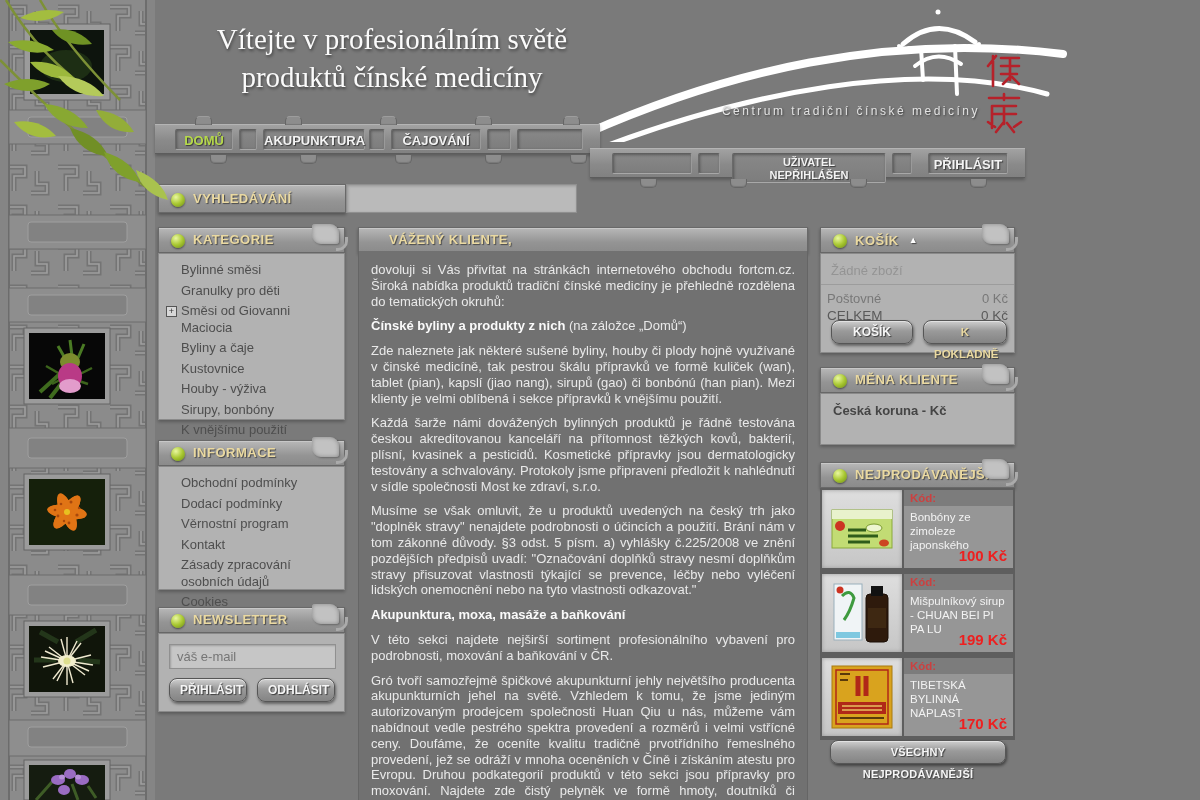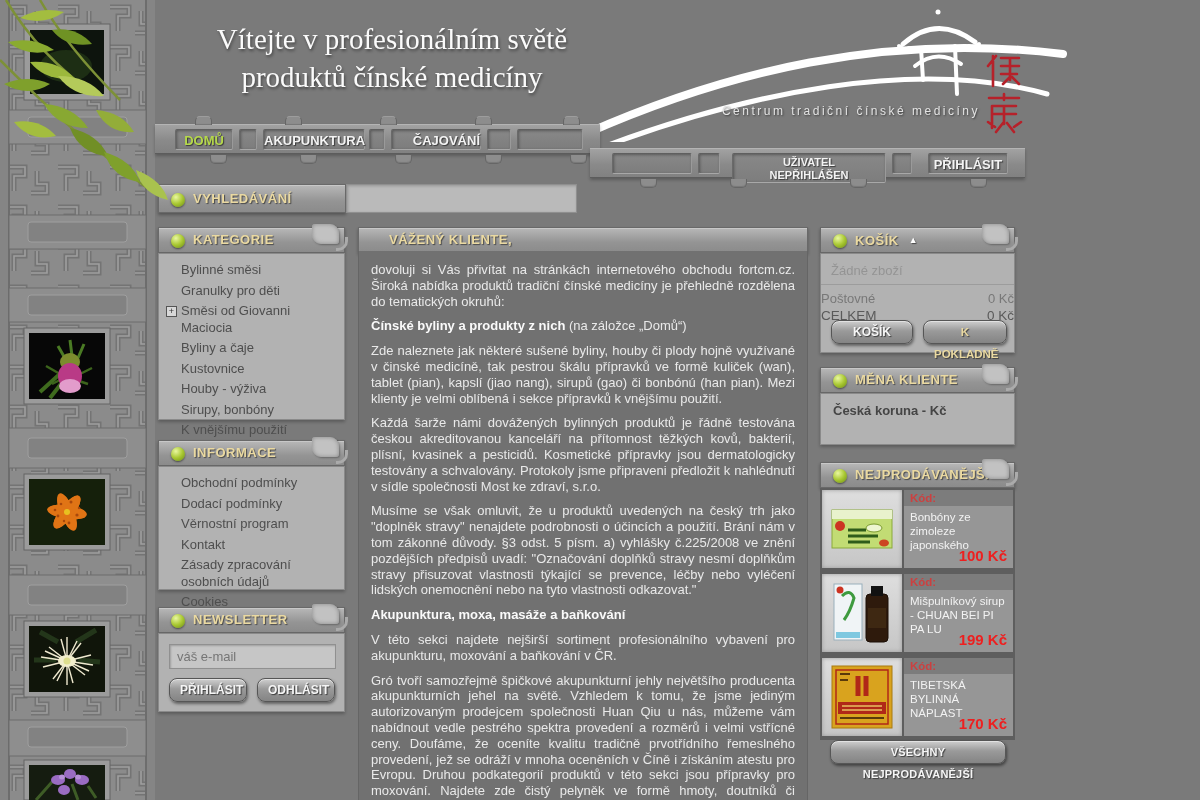--- a/index.html
+++ b/index.html
@@ -75,21 +75,21 @@
   .main-head { position:absolute; left:358px; top:227px; width:450px; padding-left:30px; }
   .main-body { position:absolute; left:358px; top:251px; width:450px; height:672px; background:#717171;
     border-left:1px solid #656565; border-right:1px solid #656565; padding:11px 12px; overflow:hidden;
     color:#e9e9e9; font-size:13px; line-height:15.8px; text-align:justify; }
   .main-body .p { margin-bottom:9px; }
   .main-body .h { margin-bottom:9px; font-weight:bold; color:#fafafa; }
   .main-body .h .rest { font-weight:normal; color:#e9e9e9; }
 
   
   .cart-empty { color:#949494; font-size:13px; padding:9px 10px 6px; border-bottom:1px solid #9c9c9c; }
-  .cart-row { display:flex; justify-content:space-between; font-size:13px; color:#787878; padding:1px 0;align-items:flex-end; }
+  .cart-row { display:flex; justify-content:space-between; font-size:13px; color:#787878; padding:1px 6px;align-items:flex-end; }
   .cart-row.total { color:#4c4c4c; font-weight:bold; font-weight:normal; color:#5a5a5a; font-size:13.5px; }
   .tri { color:#fff; font-size:9px; vertical-align:2px; margin-left:6px; cursor:pointer; }
 
   
   .cur-item { font-size:13px; color:#6c6c6c; padding:4px 12px; cursor:pointer; }
   .cur-item.sel { font-weight:bold; color:#454545; }
 
   
   .prod-wrap { position:absolute; left:820px; top:488px; width:195px; height:252px; background:#5e5e5e; }
   .prod-row { position:absolute; left:0; width:195px; height:82px; cursor:pointer; }
@@ -261,21 +261,21 @@
   <div class="band" style="left:155px; top:124px; width:445px;">
     <div class="tooth up" style="left:40px"></div>
       <div class="tooth up" style="left:130px"></div>
     <div class="tooth up" style="left:225px"></div>
       <div class="tooth up" style="left:320px"></div>
       <div class="tooth up" style="left:408px"></div>
     <div class="slot active" style="left:20px; width:58px;">DOMŮ</div>
     <div class="slot empty" style="left:84px; width:18px;"></div>
     <div class="slot" style="left:108px; width:102px;">AKUPUNKTURA</div>
     <div class="slot empty" style="left:214px; width:16px;"></div>
-    <div class="slot" style="left:236px; width:90px;text-align:right;">ČAJOVÁNÍ</div>
+    <div class="slot" style="left:236px; width:90px;">ČAJOVÁNÍ</div>
     <div class="slot empty" style="left:332px; width:24px;"></div>
     <div class="slot empty" style="left:362px; width:66px;"></div>
     <div class="tooth" style="left:55px"></div>
       <div class="tooth" style="left:145px"></div>
     <div class="tooth" style="left:240px"></div>
       <div class="tooth" style="left:330px"></div>
       <div class="tooth" style="left:415px"></div>
   </div>
 
   <div class="band" style="left:590px; top:148px; width:435px;">
@@ -349,21 +349,21 @@
   </div>
   <div class="main-body">
     <div class="p">dovoluji si Vás přivítat na stránkách internetového obchodu fortcm.cz. Široká nabídka produktů tradiční čínské medicíny je přehledně rozdělena do tematických okruhů:</div>
     <div class="h">
       <span>Čínské byliny a produkty z nich</span><span class="rest"> (na záložce „Domů“)</span>
     </div>
     <div class="p">Zde naleznete jak některé sušené byliny, houby či plody hojně využívané v činské medicíně, tak pestrou škálu přípravků ve formě kuliček (wan), tablet (pian), kapslí (jiao nang), sirupů (gao) či bonbónú (han pian). Mezi klienty je velmi oblíbená i sekce přípravků k vnějšímu použití.</div>
     <div class="p">Každá šarže námi dovážených bylinných produktů je řádně testována českou akreditovanou kanceláří na přítomnost těžkých kovů, bakterií, plísní, kvasinek a pesticidů. Kosmetické přípravky jsou dermatologicky testovány a schvalovány. Protokoly jsme připraveni předložit k nahlédnutí v sídle společnosti Most ke zdraví, s.r.o.</div>
     <div class="p">Musíme se však omluvit, že u produktů uvedených na český trh jako "doplněk stravy" nenajdete podrobnosti o účincích a použití. Brání nám v tom zákonné důvody. §3 odst. 5 písm. a) vyhlášky č.225/2008 ve znění pozdějších předpisů uvadí: "Označování doplňků stravy nesmí doplňkům stravy přisuzovat vlastnosti týkající se prevence, léčby nebo vyléčení lidských onemocnění nebo na tyto vlastnosti odkazovat."</div>
     <div class="h">Akupunktura, moxa, masáže a baňkování</div>
-    <div class="p">V této sekci najdete nejširší sortiment profesionálního vybavení pro akupunkturu, moxování a baňkování v ČR.</div>
+    <div class="p">V této sekci najdete nejširší sortiment profesionálního vybavení pro podrobnosti, moxování a baňkování v ČR.</div>
     <div class="p">Gró tvoří samozřejmě špičkové akupunkturní jehly největšího producenta akupunkturních jehel na světě. Vzhledem k tomu, že jsme jediným autorizovaným prodejcem společnosti Huan Qiu u nás, můžeme vám nabídnout vedle pestrého spektra provedení a rozměrů i velmi vstřícné ceny. Doufáme, že oceníte kvalitu tradičně prvotřídního řemeslného provedení, jež se odráží v mnoha oceněních v Číně i získáním atestu pro Evropu. Druhou podkategorií produktů v této sekci jsou přípravky pro moxování. Najdete zde čistý pelyněk ve formě hmoty, doutníků či kuželíků v jak tradiční, tak nekouřivé podobě. Dále pak široký sortiment pomůcek, jako</div>
   </div>
 
   <div class="panel-head" style="left:820px; top:227px; width:195px;">
     <span class="dot"></span>
     <span>KOŠÍK</span>
     <span class="tri">▲</span>
     <span class="notch"></span>
   </div>
   <div class="panel-body" style="left:820px; top:253px; width:195px; height:100px;">

